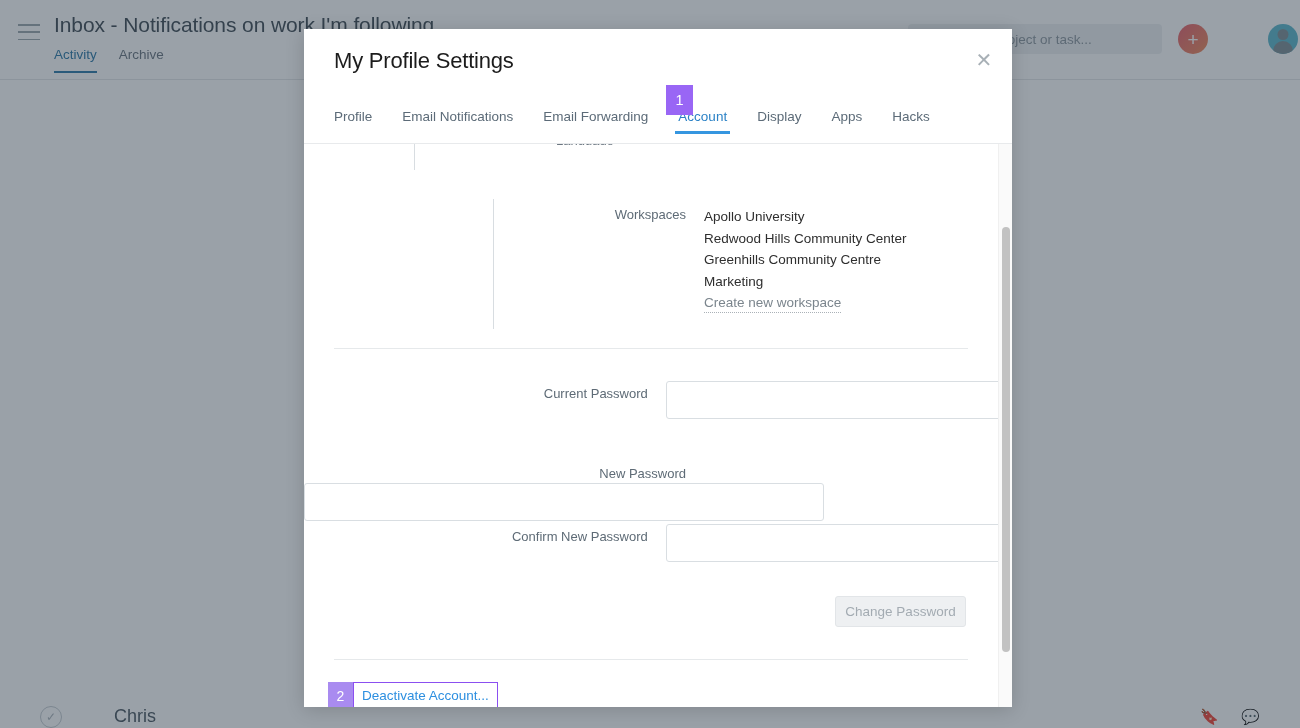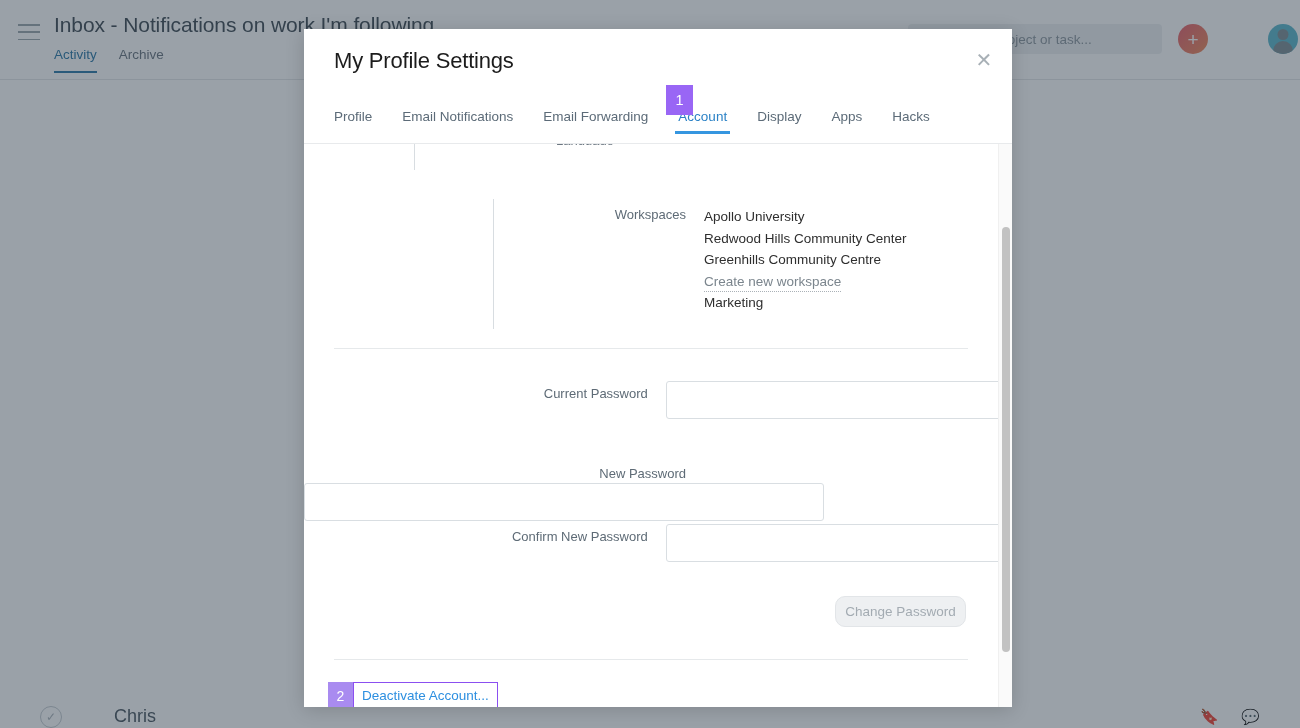--- a/index.html
+++ b/index.html
@@ -297,21 +297,21 @@
   #row-current .field-label  { padding-top: 4px; }
   #row-new .field-label      { padding-top: 12px; }
   #row-confirm .field-label  { padding-top: 4px; }
 
   #change-pw-button {
     position: absolute;
     left: 531px; top: 452px;
     width: 131px; height: 31px;
     background: #eef0f2;
     border: 1px solid #e2e5e8;
-    border-radius: 10px;
+    border-radius: 3px;
     color: #a3abb2;
     font-size: 13.5px;
     font-family: "Liberation Sans", sans-serif;
     cursor: default;
   }
 
   #deactivate-wrap {
     position: absolute;
     left: 24px; top: 538px;
     display: flex;
@@ -441,22 +441,22 @@
     <div id="form-rule-top"></div>
     <div id="clipped-glyph">Language</div>
 
     <div class="field-divider" id="workspaces-divider"></div>
     <div class="field-row" id="workspaces-row">
       <div class="field-label">Workspaces</div>
       <div class="ws-list">
         <div>Apollo University</div>
         <div>Redwood Hills Community Center</div>
         <div>Greenhills Community Centre</div>
+        <div>Marketing</div>
         <div><span id="create-workspace">Create new workspace</span></div>
-        <div>Marketing</div>
       </div>
     </div>
 
     <div id="section-rule-1"></div>
 
     <div class="field-row" id="row-current">
       <div class="field-label two-line">Current Password</div>
       <input class="pw-input" type="password" value="" placeholder="" style="">
     </div>
 

